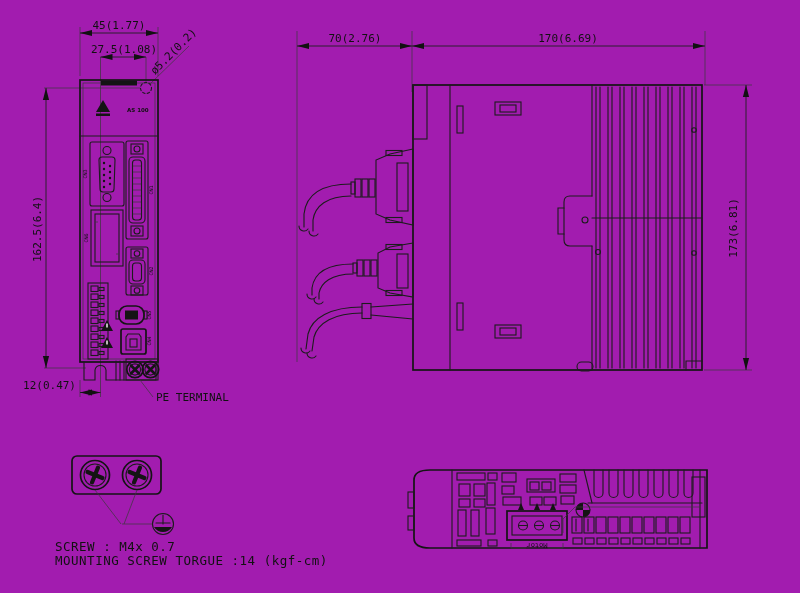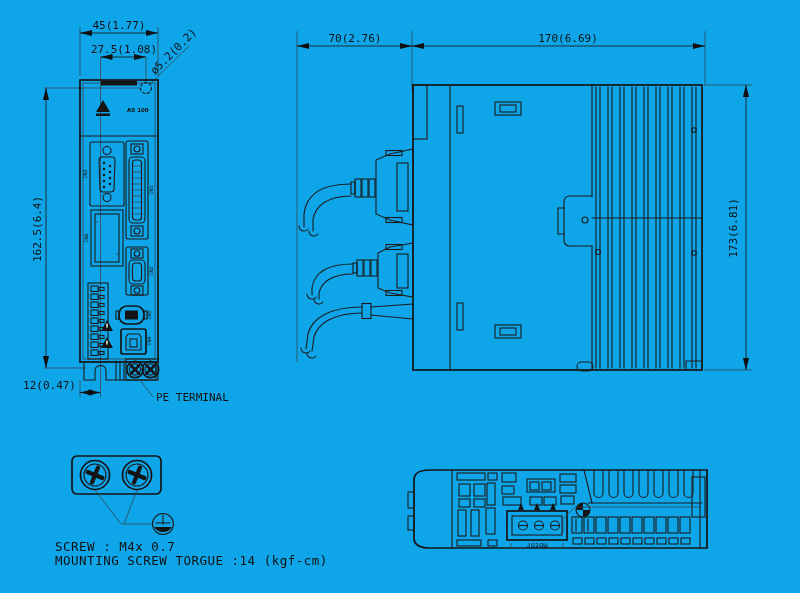--- a/index.html
+++ b/index.html
@@ -1,16 +1,16 @@
 <!DOCTYPE html>
 <html><head>
 <meta charset="utf-8">
 <style>
   html,body{margin:0;padding:0;background:#ffffff;}
-  .canvas{position:relative;width:800px;height:593px;background:#0ea5e9;overflow:hidden;}
+  .canvas{position:relative;width:800px;height:593px;background:#a21caf;overflow:hidden;}
   svg{display:block;}
   .ln{stroke:#1c1c1c;stroke-width:1.1;fill:none;stroke-linecap:round;}
   .lnb{stroke:#141414;stroke-width:1.7;fill:none;}
   .thin{stroke:#3a3a3a;stroke-width:0.7;fill:none;}
   .dimline{stroke:#202020;stroke-width:0.9;fill:none;}
   .dk{fill:#141414;stroke:none;}
   .wh{fill:#ffffff;stroke:none;}
   .dim{font:11px "DejaVu Sans Mono", monospace;fill:#111;}
   .note{font:12.5px "DejaVu Sans Mono", monospace;fill:#111;letter-spacing:0.5px;}
   .cnlabel{font:5px "DejaVu Sans Mono", monospace;fill:#111;}

